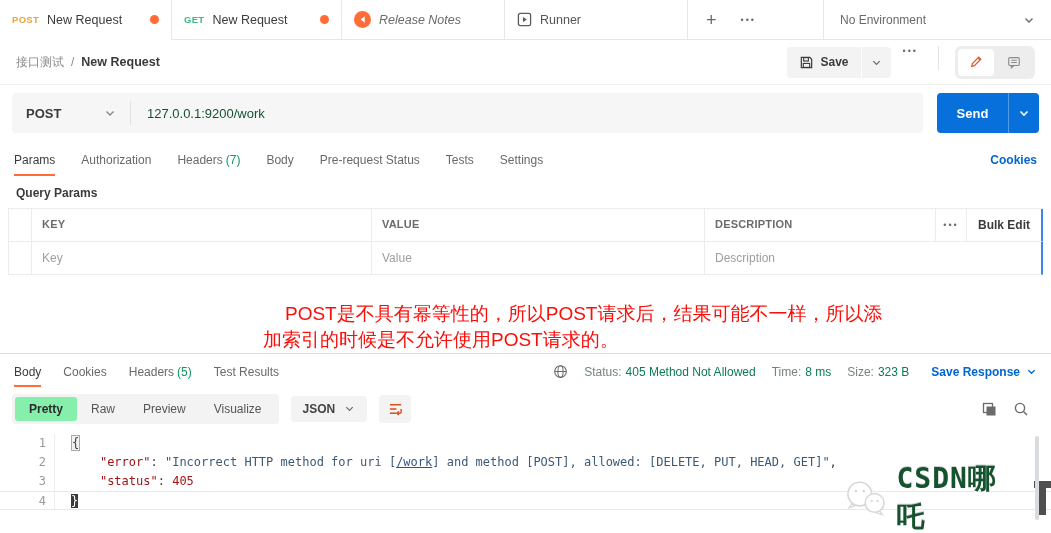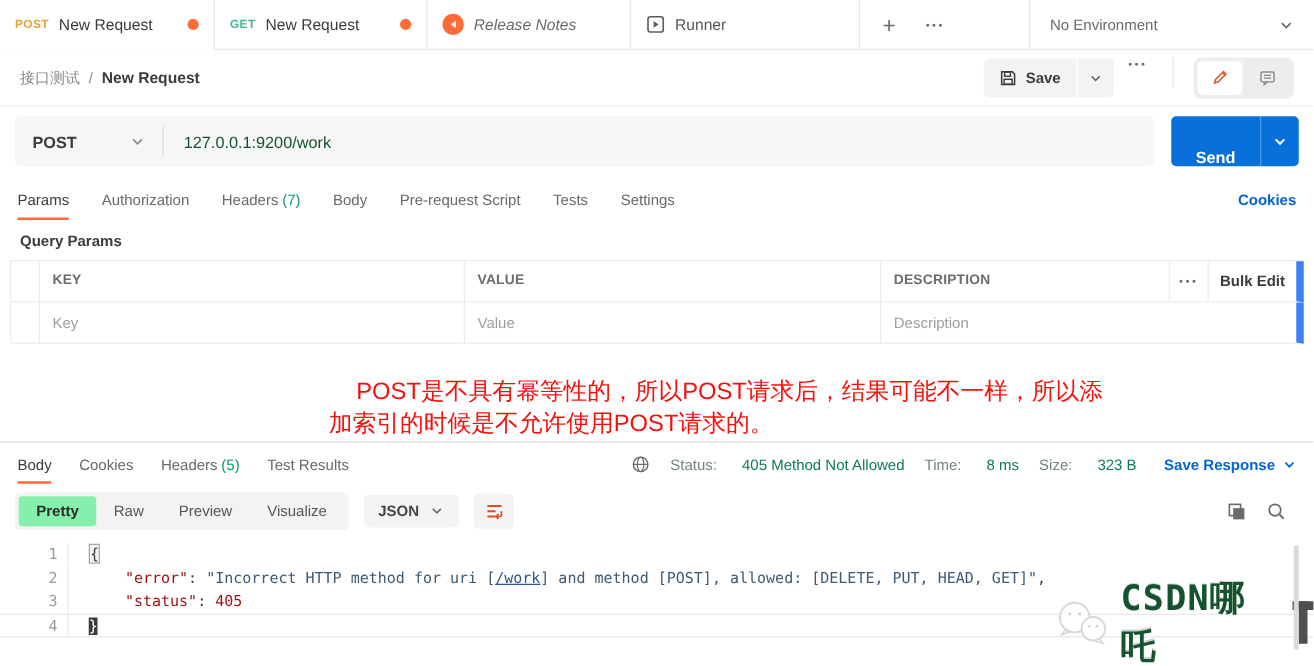--- a/index.html
+++ b/index.html
@@ -41,58 +41,58 @@
   .edit-seg.off{color:#8a8a8a}
 
   
   .urlrow{height:56px;display:flex;align-items:center;padding:0 12px}
   .urlbox{flex:1;display:flex;height:40px;background:#f6f6f6;border-radius:4px;align-items:center}
   .method-select{width:118px;display:flex;align-items:center;padding:0 14px;font-weight:700;font-size:13px;height:100%;color:#3b3b3b;cursor:pointer}
   .method-select .chev-svg{margin-left:auto;color:#888}
   .url-divider{width:1px;height:24px;background:#e0e0e0}
   .url-input{flex:1;border:none;background:transparent;padding:0 16px;font-size:13px;color:#14532d;font-family:Liberation Sans, sans-serif;outline:none}
   .send-btn{margin-left:14px;height:40px;width:102px;background:#0870DB;border-radius:4px;display:flex;color:#fff;cursor:pointer}
-  .send-main{flex:1;display:flex;align-items:flex-end;justify-content:center;font-weight:700;font-size:13px;border-right:1px solid rgba(255,255,255,.3)}
+  .send-main{flex:1;display:flex;align-items:center;justify-content:center;font-weight:700;font-size:13px;border-right:1px solid rgba(255,255,255,.3)}
   .send-chev{width:30px;display:flex;align-items:center;justify-content:center}
 
   
   .reqtabs{height:37px;display:flex;align-items:center;padding:0 14px;gap:26px;font-size:12px;color:#696969}
   .rtab{height:100%;display:flex;align-items:center;position:relative;cursor:pointer;white-space:nowrap}
   .rtab.active{color:#3b3b3b}
   .rtab.active::after{content:'';position:absolute;left:0;right:0;bottom:2px;height:2px;background:#FF6C37}
   .count{color:#0C9A60;margin-left:3px}
   .count:empty{margin-left:0}
   .cookies{margin-left:auto;color:#0265D2;font-weight:700;cursor:pointer}
 
   .qp-label{padding:8px 0 8px 16px;font-weight:700;font-size:12px;color:#3b3b3b}
 
   
   .ptable{margin:0 8px;border-top:1px solid #ececec;font-size:12px}
-  .prow{display:flex;border-bottom:1px solid #ececec;border-left:1px solid #ececec;border-right:6px solid #3b82f6}
+  .prow{display:flex;border-bottom:1px solid #ececec;border-left:1px solid #ececec;border-right:2px solid #3b82f6}
   .pcell{border-left:1px solid #ececec;padding:9px 10px;overflow:hidden;white-space:nowrap}
   .pcell:first-child{border-left:none}
   .c0{width:22px;flex:none}
   .ckey{width:340px;flex:none}.cval{width:333px;flex:none}.cdesc{width:231px;flex:none}
   .cmore{width:31px;flex:none;display:flex;align-items:center;justify-content:center;padding:0}
   .cbulk{flex:1;font-weight:700;color:#3b3b3b;display:flex;align-items:center;justify-content:center;cursor:pointer}
   .cdesc-grow{flex:1}
   .hdr{font-weight:700;color:#6b6b6b;font-size:11px;letter-spacing:.2px}
   .ph-input{border:none;background:transparent;outline:none;width:100%;font-size:12px;font-family:"Liberation Sans",sans-serif;color:#3b3b3b}
   .ph-input::placeholder{color:#9e9e9e}
 
   
   .annotation{margin-top:26px;color:#FA0E0A;font-size:19px;line-height:26px;font-weight:500}
   .ann-l1{margin-left:285px}
   .ann-l2{margin-left:263px}
 
   
   .resp{border-top:1px solid #dcdcdc}
   .resptabs{height:35px;display:flex;align-items:center;padding:0 14px;gap:22px;color:#696969;font-size:12px}
   .resp-meta{margin-left:auto;display:flex;align-items:center;font-size:12px;gap:6px}
-  .meta-grp{display:flex;gap:20px;margin-left:10px;white-space:nowrap}
+  .meta-grp{display:flex;gap:4px;margin-left:10px;white-space:nowrap}
   .meta-label{color:#74847c}
   .meta-value{color:#0C7B53}
   .save-resp{color:#0265D2;font-weight:700;display:flex;align-items:center;gap:6px;margin-left:16px;cursor:pointer}
   .globe{color:#6b6b6b;margin-left:4px}
 
   
   .viewerbar{height:39px;display:flex;align-items:center;padding:0 12px;gap:12px}
   .segctl{display:flex;background:#f3f3f3;border-radius:4px;padding:3px}
   .seg{padding:5px 14px;border-radius:3px;color:#555;cursor:pointer}
   .seg.active{background:#86efac;color:#2b2b2b;font-weight:600}
@@ -240,21 +240,21 @@
     </div>
   <div class="rtab">
       <span>Headers</span>
       <span class="count">(7)</span>
     </div>
   <div class="rtab">
       <span>Body</span>
       <span class="count"></span>
     </div>
   <div class="rtab">
-      <span>Pre-request Script</span>
+      <span>Pre-request Status</span>
       <span class="count"></span>
     </div>
   <div class="rtab">
       <span>Tests</span>
       <span class="count"></span>
     </div>
   <div class="rtab">
       <span>Settings</span>
       <span class="count"></span>
     </div>

